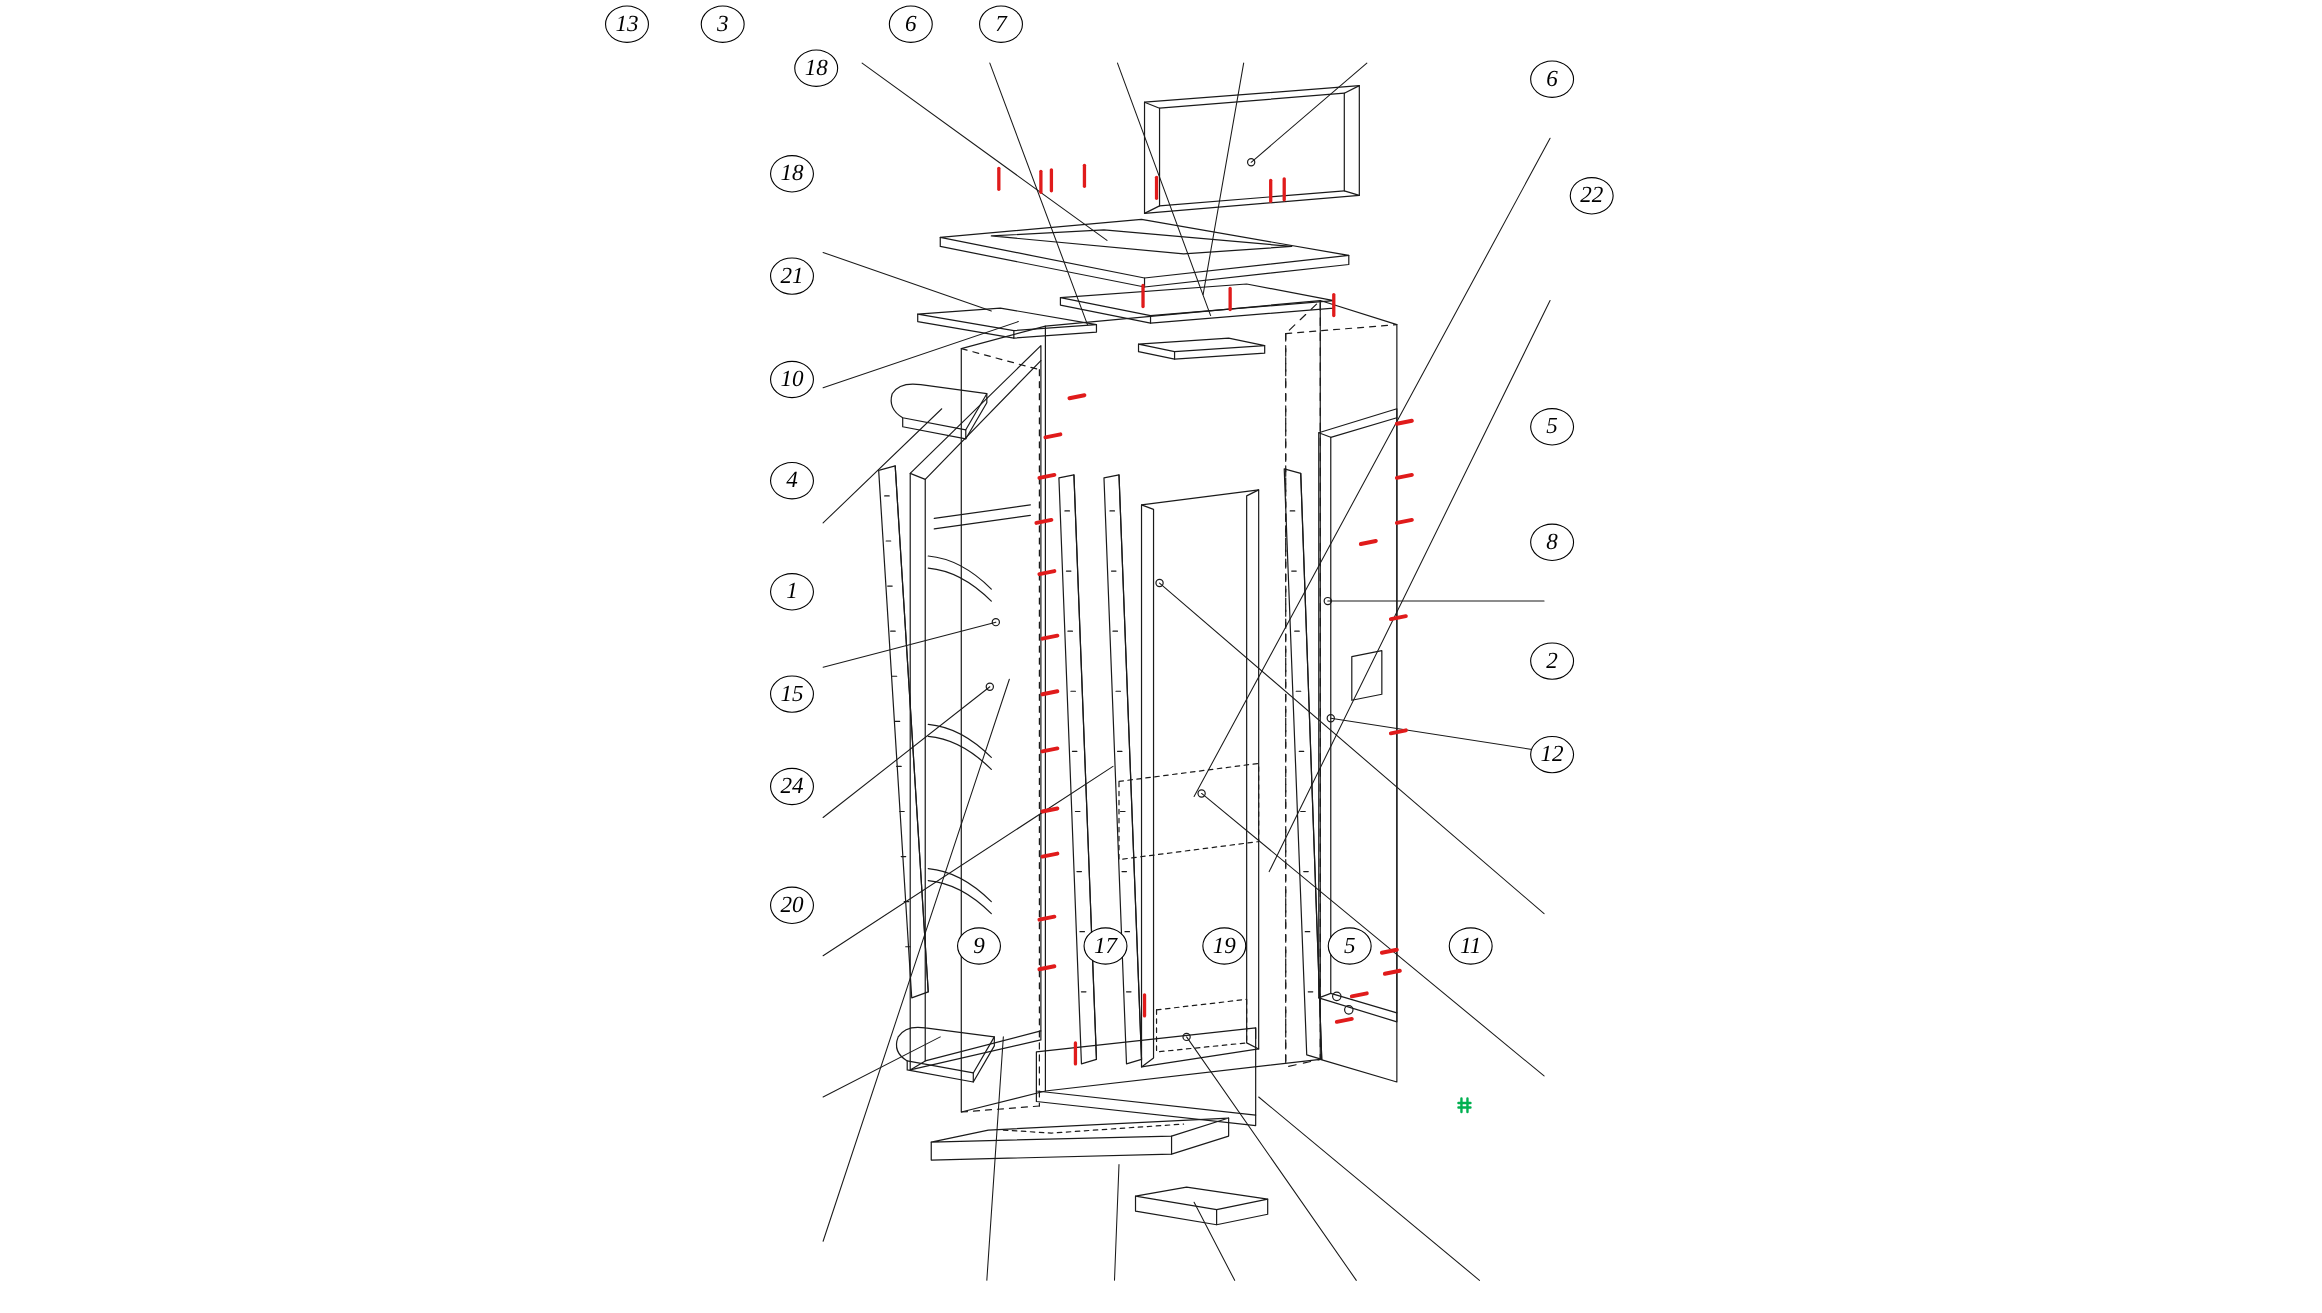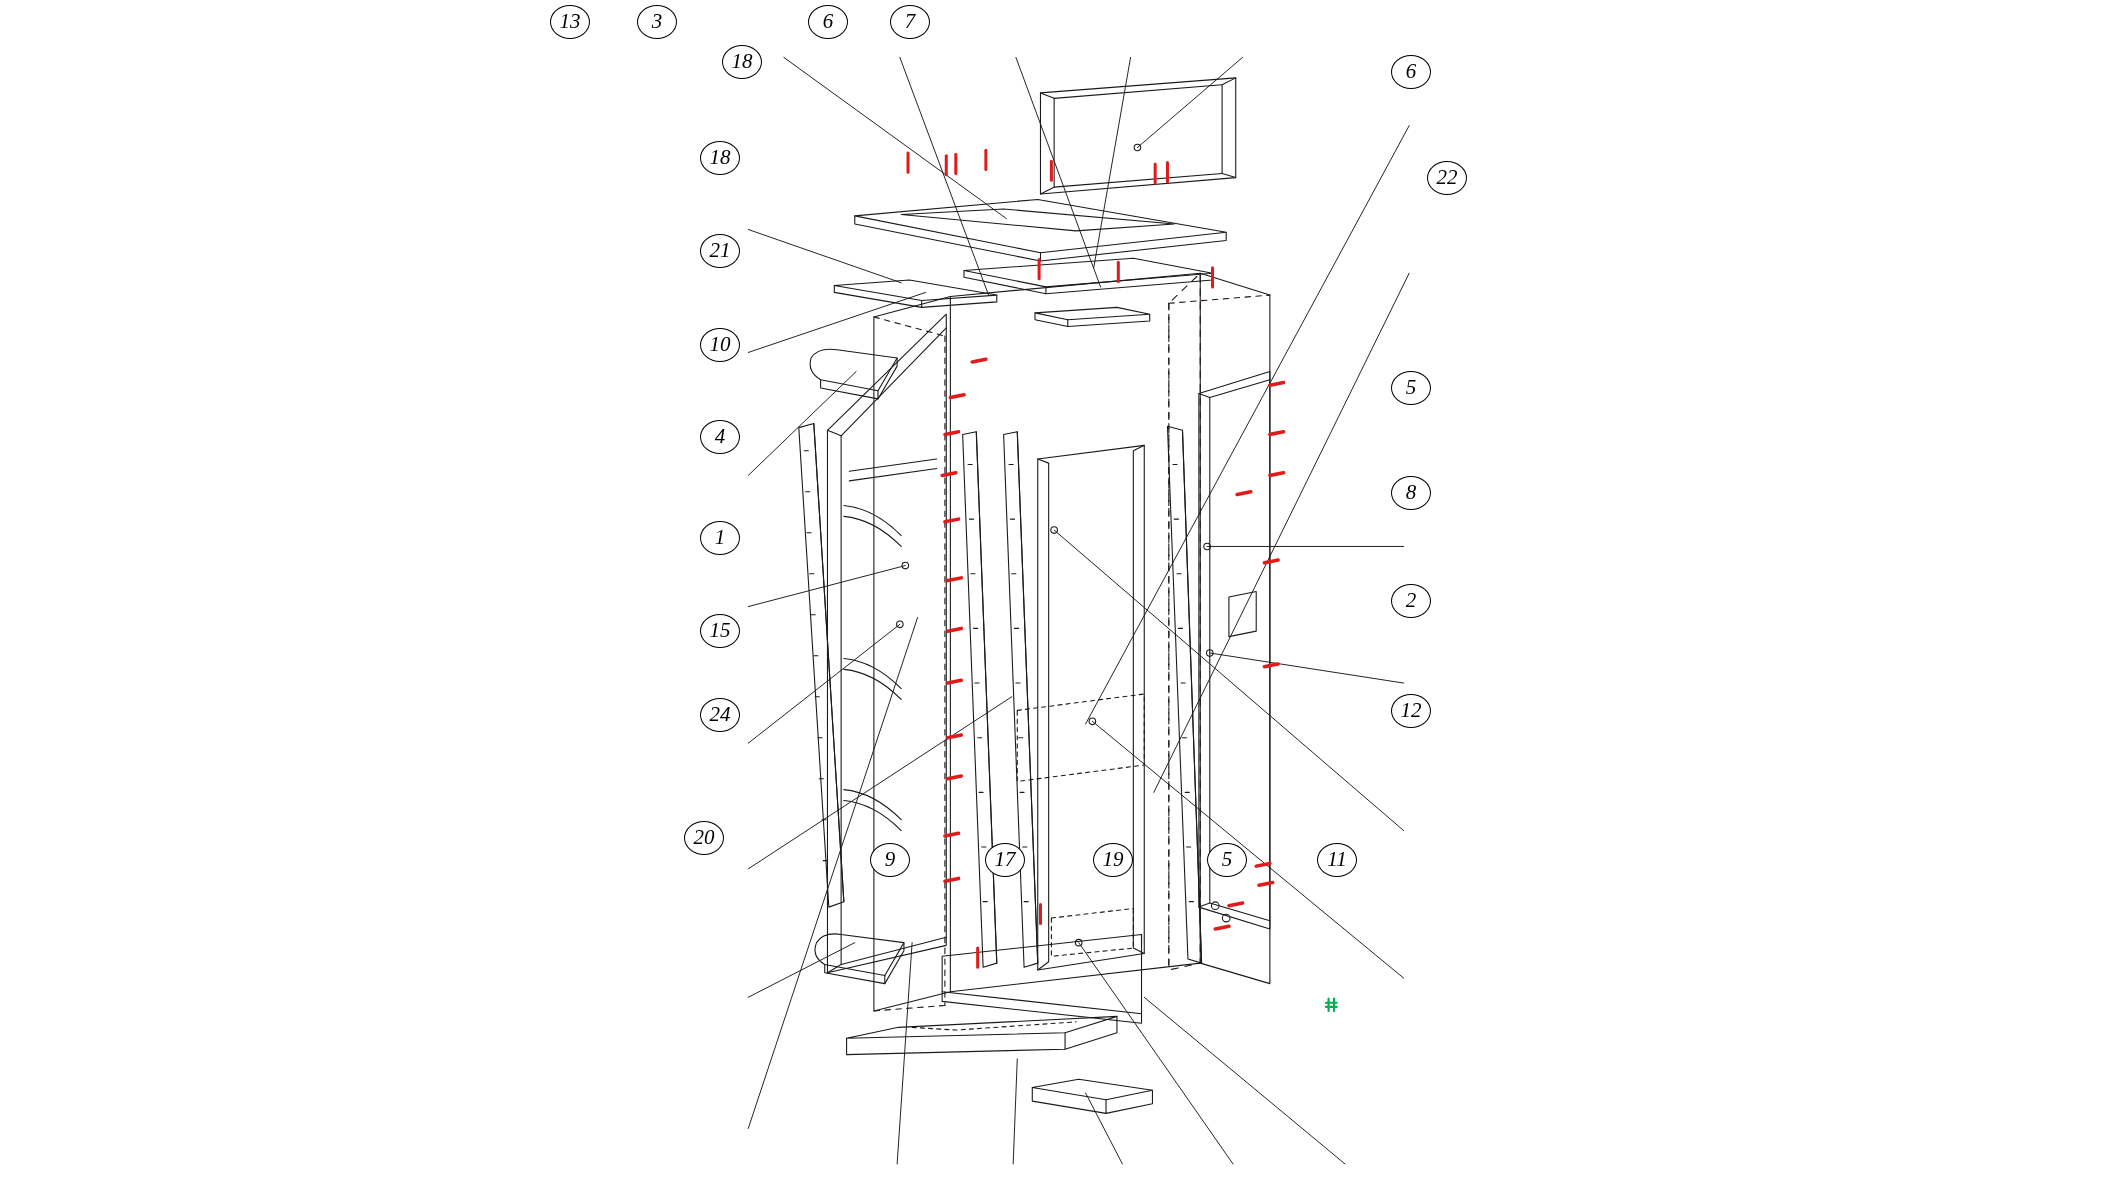--- a/index.html
+++ b/index.html
@@ -272,22 +272,22 @@
   <div class="balloon" style="left:700px; top:141px;">18</div>
   <div class="balloon" style="left:1427px; top:161px;">22</div>
   <div class="balloon" style="left:700px; top:234px;">21</div>
   <div class="balloon" style="left:700px; top:328px;">10</div>
   <div class="balloon" style="left:1391px; top:371px;">5</div>
   <div class="balloon" style="left:700px; top:420px;">4</div>
   <div class="balloon" style="left:1391px; top:476px;">8</div>
   <div class="balloon" style="left:700px; top:521px;">1</div>
   <div class="balloon" style="left:1391px; top:584px;">2</div>
   <div class="balloon" style="left:700px; top:614px;">15</div>
-  <div class="balloon" style="left:1391px; top:694px;font-style:italic;">12</div>
+  <div class="balloon" style="left:1391px; top:669px;font-style:italic;">12</div>
   <div class="balloon" style="left:700px; top:698px;">24</div>
-  <div class="balloon" style="left:684px; top:806px;margin-top:15px;">20</div>
+  <div class="balloon" style="left:700px; top:806px;">20</div>
   <div class="balloon" style="left:870px; top:843px;">9</div>
   <div class="balloon" style="left:985px; top:843px;">17</div>
   <div class="balloon" style="left:1093px; top:843px;">19</div>
   <div class="balloon" style="left:1207px; top:843px;">5</div>
   <div class="balloon" style="left:1317px; top:843px;">11</div>
 
 </div>
 
 </body></html>

